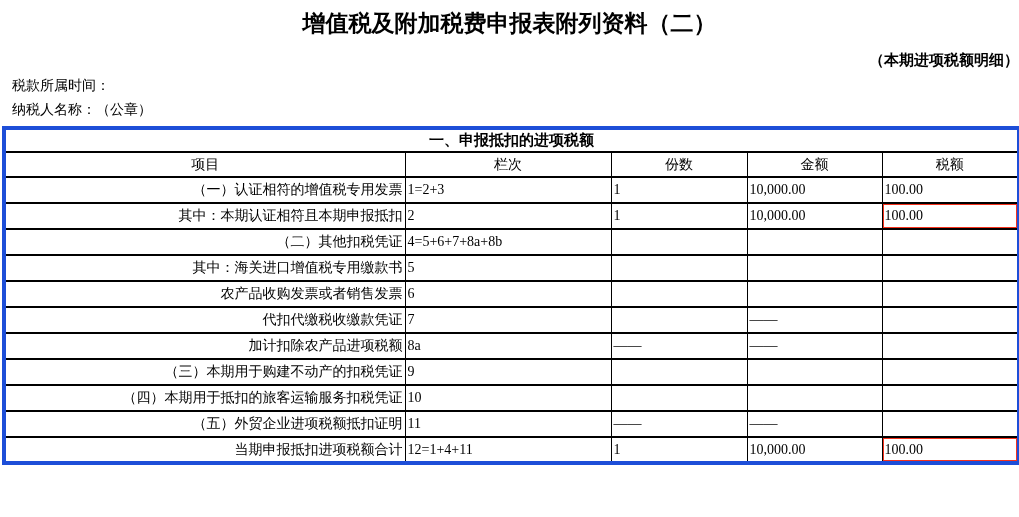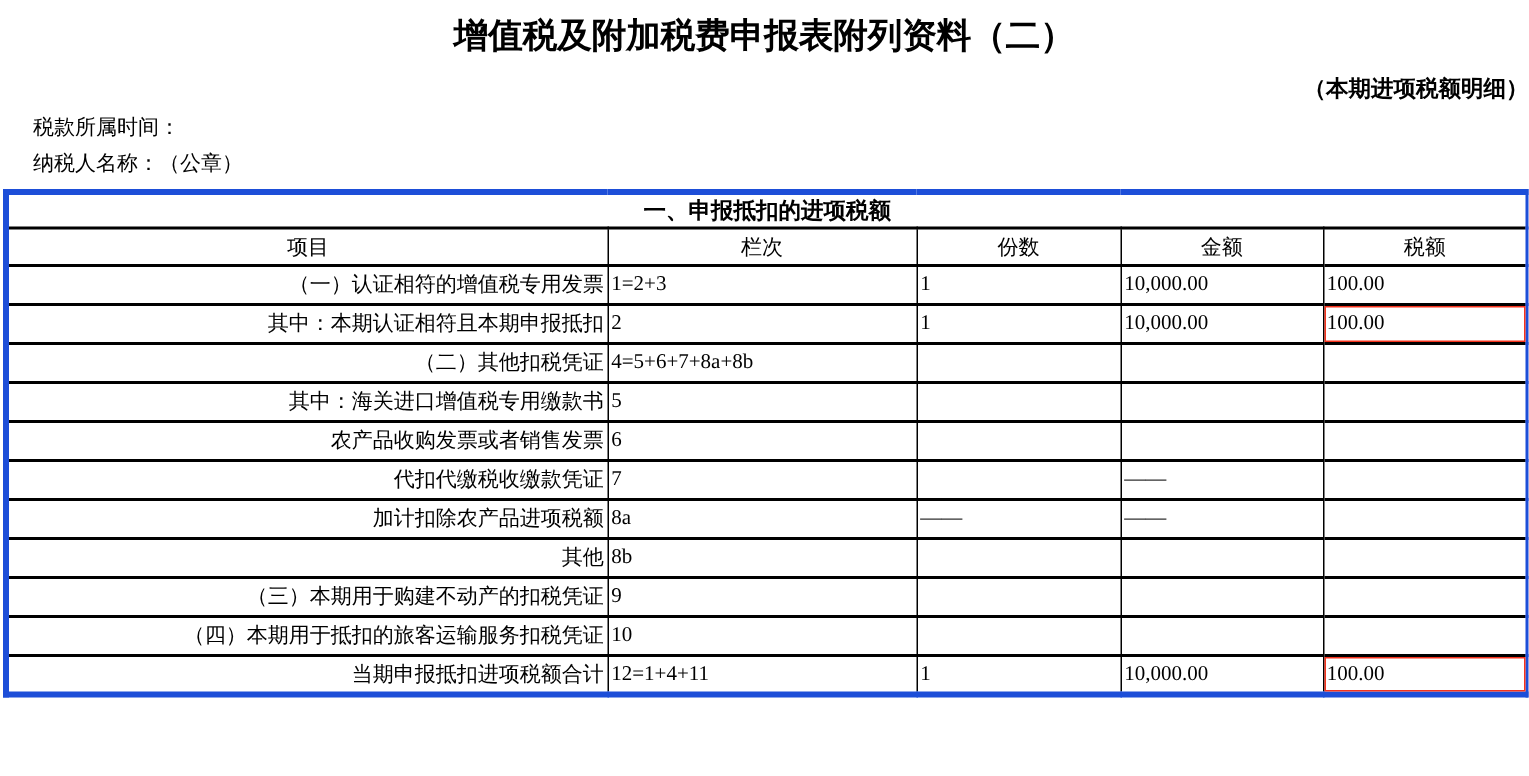--- a/index.html
+++ b/index.html
@@ -11,21 +11,21 @@
     position: relative; overflow: hidden;
   }
   .title {
     text-align: center; font-size: 23px; font-weight: bold;
     padding-top: 9px; line-height: 1.3;
   }
   .subtitle {
     text-align: right; font-size: 15px; font-weight: bold;
     margin-top: 12px; line-height: 1.2;
   }
-  .meta { font-size: 14px; padding: 0 22px; line-height: 1.2; }
+  .meta { font-size: 14px; padding: 0 12px; line-height: 1.2; }
   .meta-line1 { margin-top: 9px; }
   .meta-line2 { margin-top: 7px; display: flex; justify-content: space-between; }
   table.form {
     border-collapse: collapse; table-layout: fixed;
     width: 1015px; margin: 8px 2px 0 2px;
     border: 4px solid #1d4ed8;
   }
   th, td {
     border: 1px solid #000;
     border-top-width: 2px; border-bottom-width: 2px;
@@ -130,44 +130,44 @@
   </tr>
 
   <tr>
     <td class="c-item">加计扣除农产品进项税额</td>
     <td class="c-col">8a</td>
     <td class="c-num">——</td>
     <td class="c-num">——</td>
     <td class="c-num"></td>
   </tr>
 
-  <tr>
-    <td class="c-item">其他</td>
-    <td class="c-col">8b</td>
-    <td class="c-num"></td>
-    <td class="c-num"></td>
-    <td class="c-num"></td>
-  </tr>
 
   <tr>
     <td class="c-item">（三）本期用于购建不动产的扣税凭证</td>
     <td class="c-col">9</td>
     <td class="c-num"></td>
     <td class="c-num"></td>
     <td class="c-num"></td>
   </tr>
 
   <tr>
     <td class="c-item">（四）本期用于抵扣的旅客运输服务扣税凭证</td>
     <td class="c-col">10</td>
     <td class="c-num"></td>
     <td class="c-num"></td>
     <td class="c-num"></td>
   </tr>
 
+  <tr>
+    <td class="c-item">（五）外贸企业进项税额抵扣证明</td>
+    <td class="c-col">11</td>
+    <td class="c-num">——</td>
+    <td class="c-num">——</td>
+    <td class="c-num"></td>
+  </tr>
 
   <tr>
     <td class="c-item">当期申报抵扣进项税额合计</td>
     <td class="c-col">12=1+4+11</td>
     <td class="c-num">1</td>
     <td class="c-num">10,000.00</td>
     <td class="c-num rel">100.00<span class="hl" style="border-color: rgb(245, 50, 28);"></span></td>
   </tr>
 </tbody>
 </table>

